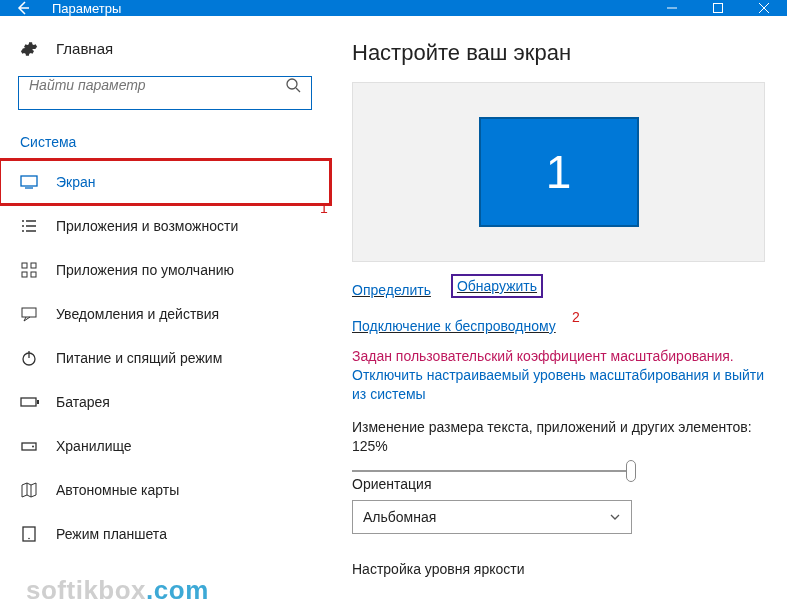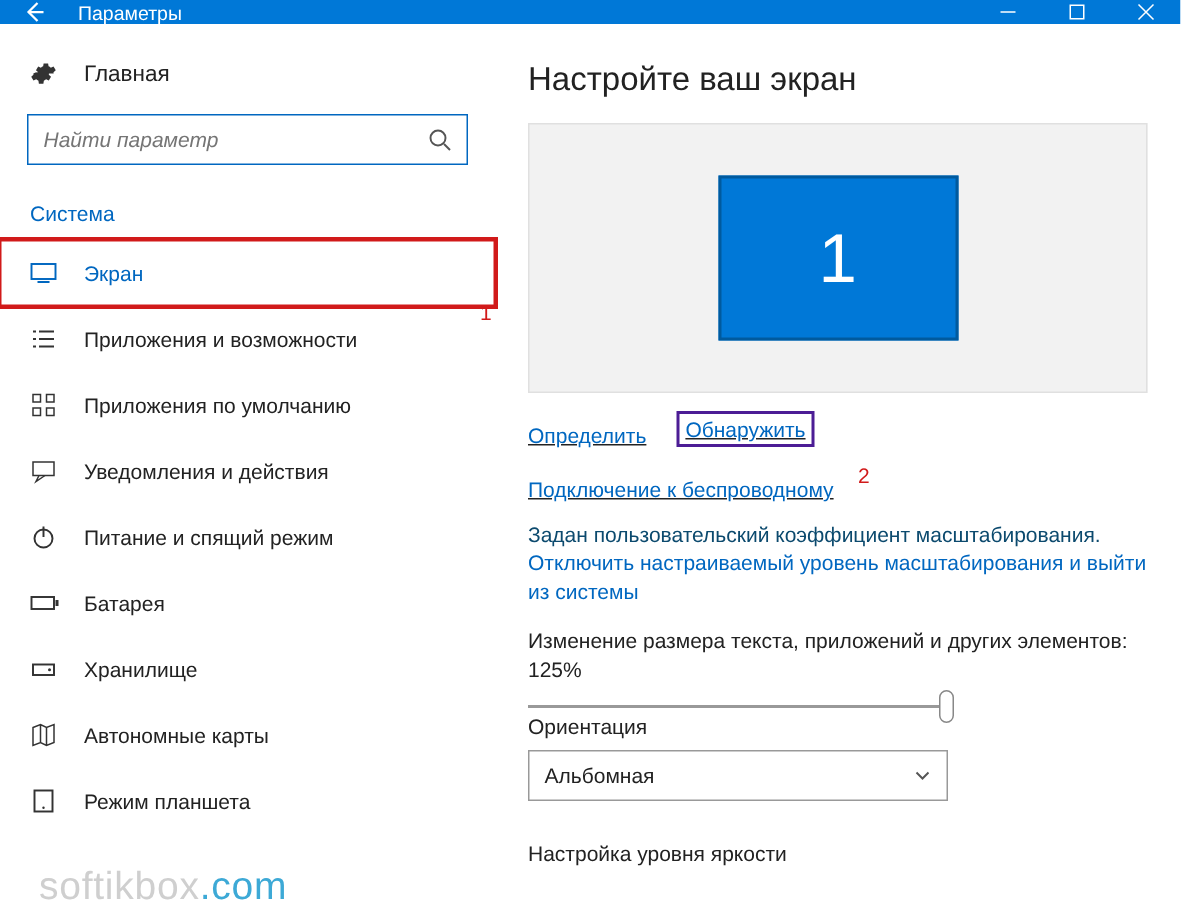--- a/index.html
+++ b/index.html
@@ -33,30 +33,30 @@
   .titlebar .winbtn {
     width: 46px; height: 32px;
     display: flex; align-items: center; justify-content: center;
   }
   .content { display: flex; height: calc(100% - 32px); }
   .sidebar {
     width: 330px;
     padding-top: 18px;
   }
   .home {
-    display: flex; align-items: center;
+    display: flex; 
     padding: 6px 20px 18px 20px;
   }
   .home .icon { width: 20px; display:flex; }
   .home .lbl { padding-left: 16px; font-size: 15px; }
   .searchbox {
     margin: 0 18px 18px 18px;
     border: 1px solid #0067c0;
     height: 34px;
-    display: flex; align-items: center;
+    display: flex; align-items: flex-start;
     padding: 0 10px;
   }
   .searchbox input {
     border: none; outline: none; flex: 1;
     font-size: 14px; color: #666; background: transparent;
     font-style: italic;
   }
   .searchbox .sicon { color: #333; }
   .section-label {
     color: #0067c0;
@@ -95,21 +95,21 @@
     width: 160px; height: 110px;
     background: #0078d7;
     border: 2px solid #005a9e;
     color: #fff;
     display:flex; align-items:center; justify-content:center;
     font-size: 46px; font-weight: 300;
   }
   .links-row { display:flex; gap: 20px; align-items:flex-end; margin-bottom: 14px; flex-wrap: wrap; text-decoration: underline; }
   .tlink { color: #0067c0; font-size: 14px; }
   .boxed { border: 2px solid #4c1d95; padding: 2px 4px; }
-  .warn-red { color: #0c4a6e; margin-bottom: 2px; font-size: 14px; }
+  .warn-red { color: #be185d; margin-bottom: 2px; font-size: 14px; }
   .warn-blue { color: #0067c0; margin-bottom: 14px; font-size: 14px; line-height: 1.35; }
   .slider-wrap { margin-bottom: 4px; }
   .slider-wrap .slabel { font-size: 14px; margin-bottom: 14px; line-height: 1.35; }
   .slider {
     height: 2px; background: #999; position: relative; width: 280px;
   }
   .slider .thumb {
     position:absolute; right: -4px; top: -10px;
     width: 10px; height: 22px; background:#fff;
     border:1px solid #888; border-radius: 6px;
@@ -120,21 +120,21 @@
     border:1px solid #999;
     display:flex; align-items:center; justify-content:space-between;
     padding: 0 10px;
     text-align: right;
   }
   .select .chev { color:#555; }
   .bright-label { margin-top: 27px; font-size: 14px; }
   .annot { color:#d11a1a; font-size:14px; position:absolute; }
   .watermark {
     position:absolute; left: 26px; bottom: 10px;
-    font-size: 26px; color:#cfcfcf; font-weight:400;
+    font-size: 26px; color:#cfcfcf; font-weight:700;
     letter-spacing: 0.5px;
   }
   .watermark .blue { color:#3da9d6; }
   svg { display:block; }
 </style>
 </head>
 <body>
 
 <div class="titlebar">
   <div class="back">

